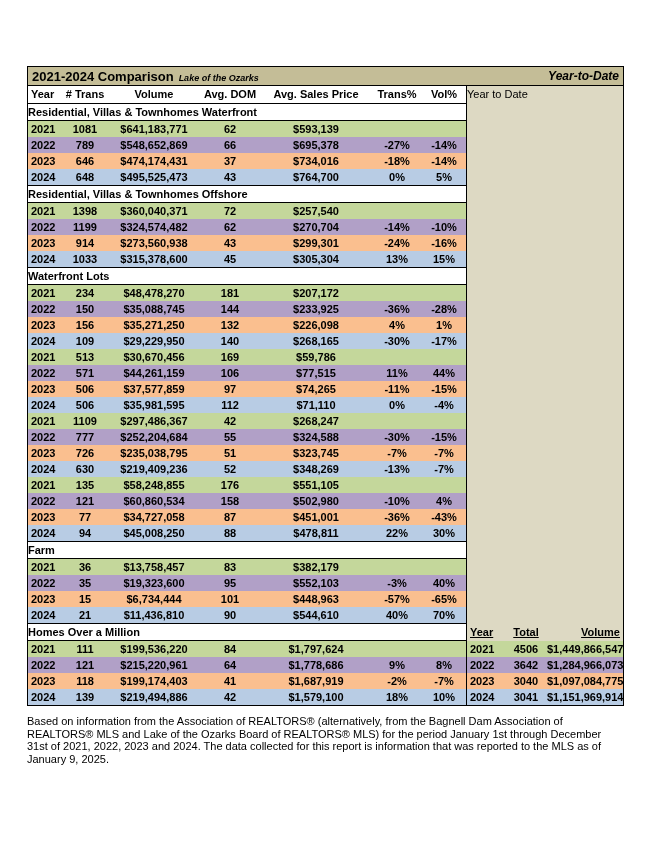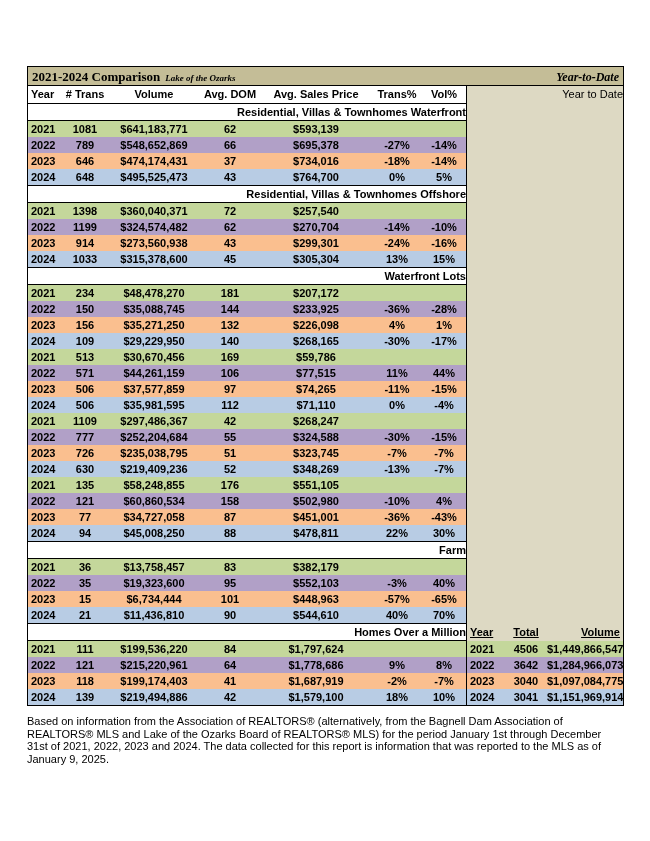--- a/index.html
+++ b/index.html
@@ -8,24 +8,24 @@
     background: #ffffff;
     font-family: "Liberation Sans", sans-serif;
     color: #000;
     overflow: hidden;
   }
   .page { position: absolute; left: 27px; top: 66px; width: 597px; }
   .report { border: 1px solid #000; background: #fff; }
 
   
   .title-row {
-    display: flex; align-items: flex-end; justify-content: space-between;
+    display: flex; align-items: center; justify-content: space-between;
     background: var(--title-bar, #c4bd97);
     border-bottom: 1px solid #000;
-    height: 19px; padding: 0 4px; font-family: Liberation Serif, serif;
+    height: 19px; padding: 0 4px;
   }
   .title { font-size: 13px; font-weight: bold; }
   .subtitle { font-size: 9px; font-weight: bold; font-style: italic; margin-left: 5px; }
   .ytd { font-size: 12px; font-weight: bold; font-style: italic; }
 
   .report-body { display: flex; }
 
   
   .main-col { width: 438px; }
   .grid7 {
@@ -34,41 +34,41 @@
   }
   .mt-header {
     height: 17px; line-height: 17px;
     font-size: 11px; font-weight: bold;
   }
   .trow { height: 16px; line-height: 16px; font-size: 11px; font-weight: bold; }
   .cell { overflow: hidden; white-space: nowrap; text-align: center; }
   .cell.c0 { text-align: left; padding-left: 3px; }
   .section-header {
     height: 18px; line-height: 16px;
-    text-align: right; font-weight: bold; font-size: 11px;
+    text-align: left; font-weight: bold; font-size: 11px;
     background: #fff;
     border-top: 1px solid #000; border-bottom: 1px solid #000;
   }
 
   
   .y2021 { background: var(--year-2021, #c4d79b); }
   .y2022 { background: var(--year-2022, #b1a0c7); }
   .y2023 { background: var(--year-2023, #fabf8f); }
   .y2024 { background: var(--year-2024, #b8cce4); }
 
   
   .side-col {
     width: 157px;
     background: var(--side-panel, #ddd9c3);
     border-left: 1px solid #000;
     display: flex; flex-direction: column; justify-content: space-between;
   }
   .side-label {
     height: 17px; line-height: 17px;
-    text-align: right; font-size: 11px; font-weight: normal; padding-left: 48px;
+    text-align: left; font-size: 11px; font-weight: normal;
   }
   .summary { width: 100%; }
   .sum-header, .sum-row {
     display: grid;
     grid-template-columns: 38px 42px 76px;
     font-size: 11px; font-weight: bold;
   }
   .sum-header { height: 18px; line-height: 18px; }
   .sum-header .scell { text-decoration: underline; }
   .sum-row { height: 16px; line-height: 16px; }

